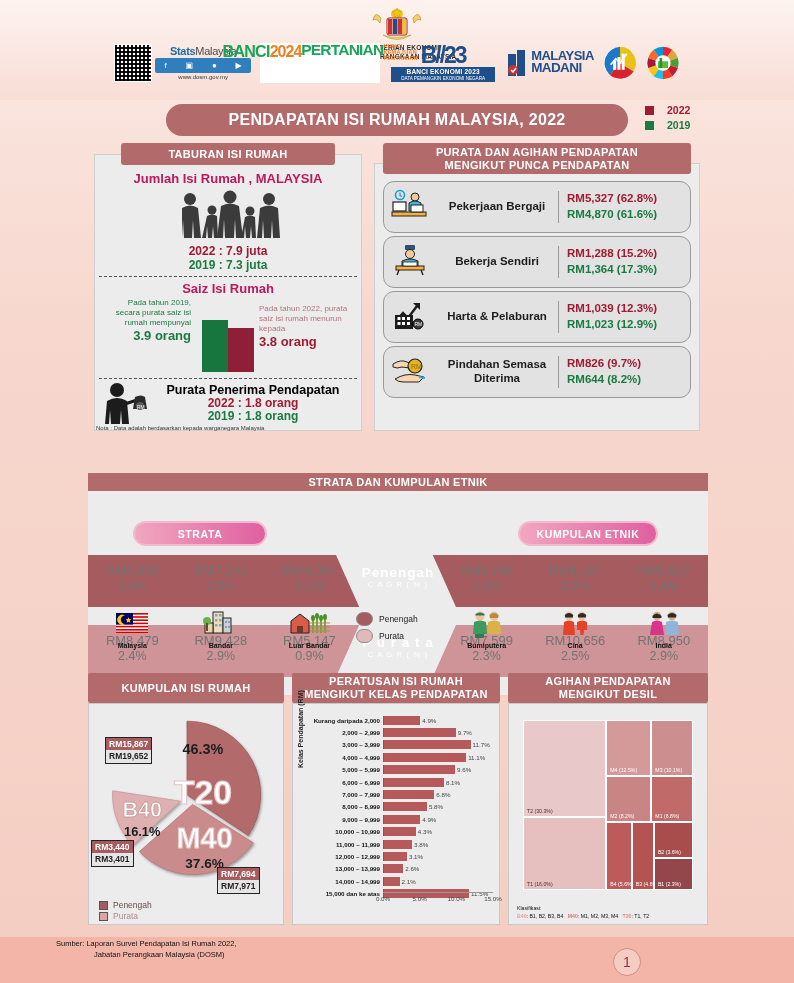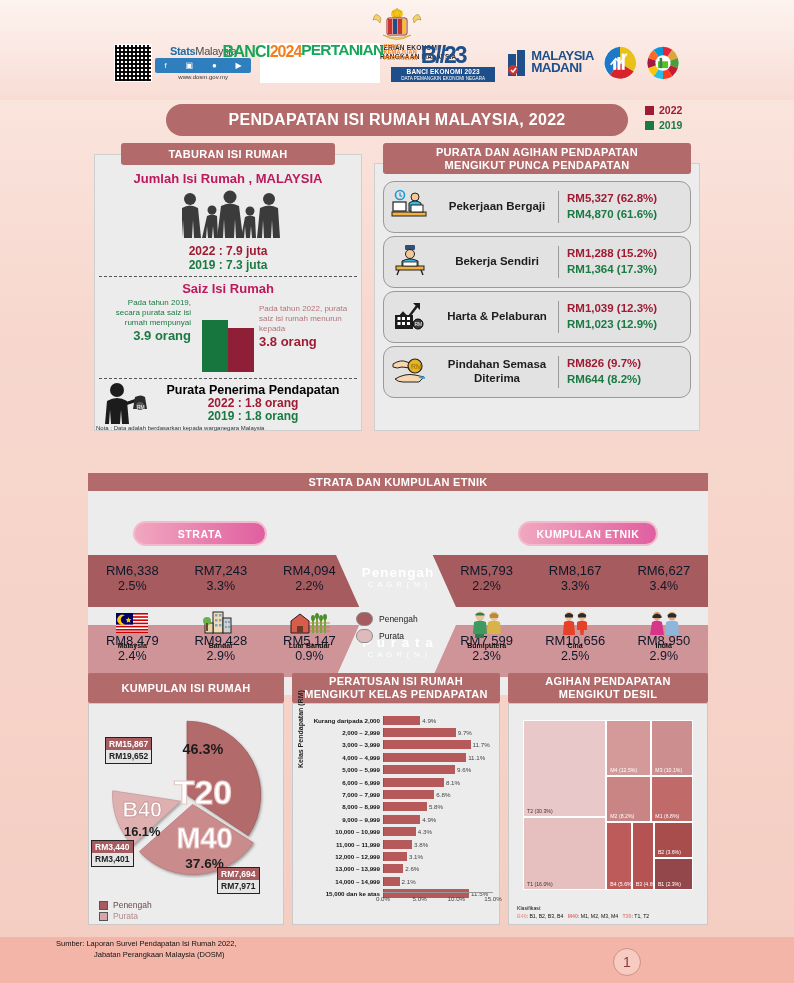--- a/index.html
+++ b/index.html
@@ -52,21 +52,21 @@
   .madani { display:flex; align-items:center; gap:3px; }
   .madani .txt { line-height:.95; }
   .madani .m1 { font-size:13px; font-weight:bold; color:#1e4f8a; letter-spacing:-.5px;}
   .madani .m2 { font-size:13.5px; font-weight:bold; color:#1e4f8a; letter-spacing:-.6px;}
   .roundlogo { width:34px; height:34px; border-radius:50%; }
   
   .title-bar { position:absolute; top:104px; left:166px; width:462px; height:32px;
      background:#b26a6a; border-radius:16px; display:flex; align-items:center; justify-content:center;}
   .title-bar span { color:#fff; font-size:16px; font-weight:bold; letter-spacing:.3px;}
   .legend-top { position:absolute; top:104px; left:645px; }
-  .legend-top .row { display:flex; align-items:center; gap:5px; margin-bottom:3px; }
+  .legend-top .row { display:flex; align-items:center; gap:13px; margin-bottom:3px; }
   .legend-top .sw { width:9px; height:9px; display:inline-block; }
   .legend-top .lb { font-size:10.5px; font-weight:bold; }
   
   .panel-hd { background:#b26a6a; color:#fff; font-size:11px; font-weight:bold;
      text-align:center; letter-spacing:.3px; display:flex; align-items:center;
      justify-content:center; line-height:1.15; }
   .panel-body { background:#ececec; border:1px solid #cfcfcf; }
   
   .p-left { position:absolute; left:94px; top:143px; width:268px; height:288px; }
   .p-left .hd { position:absolute; left:27px; top:0; width:214px; height:22px; border-radius:3px; z-index:3;}
@@ -108,21 +108,21 @@
   .p-strata .hd { position:absolute; left:0; top:0; width:620px; height:18px; }
   .p-strata .bd { position:absolute; left:0; top:18px; width:620px; height:204px; background:#ececec;}
   .pill { height:25px; border-radius:13px; display:flex; align-items:center; justify-content:center;
      color:#fff; font-size:10.5px; font-weight:bold; letter-spacing:.6px;
      background:linear-gradient(90deg,#f1a7bf 0%,#e05fa0 100%);
      border:2px solid #f3b9cd; }
   .pill-strata { position:absolute; left:45px; top:30px; width:134px; }
   .pill-etnik { position:absolute; left:430px; top:30px; width:140px; }
   .band-top { position:absolute; left:0; top:64px; width:620px; height:52px; background:#a65b5e; }
   .band-bot { position:absolute; left:0; top:134px; width:620px; height:52px; background:#cf9497; }
-  .cells { position:absolute; display:flex; width:620px; height:52px; color:#0f172a; }
+  .cells { position:absolute; display:flex; width:620px; height:52px; color:#737373; }
   .cell { flex:1; text-align:center; font-size:13px; line-height:1.2; padding-top:8px;}
   .cell .p { font-size:12.5px; }
   .chev { position:absolute; left:248px; top:64px; width:124px; height:122px; background:#ececec;
      clip-path: polygon(0 0,78% 0,100% 50%,78% 100%,0 100%,22% 50%); }
   .chev-lbl { position:absolute; width:124px; text-align:center; color:#fff; }
   .chev-lbl .b { font-size:13.5px; font-weight:bold; letter-spacing:1px;}
   .chev-lbl .s { font-size:7.5px; letter-spacing:1.2px;}
   .mid-legend { position:absolute; left:268px; top:118px; }
   .mid-legend .r { display:flex; align-items:center; gap:6px; margin:3px 0;}
   .mid-legend .dot { width:17px; height:14px; border-radius:7px; border:1px solid #8d8d8d;}

